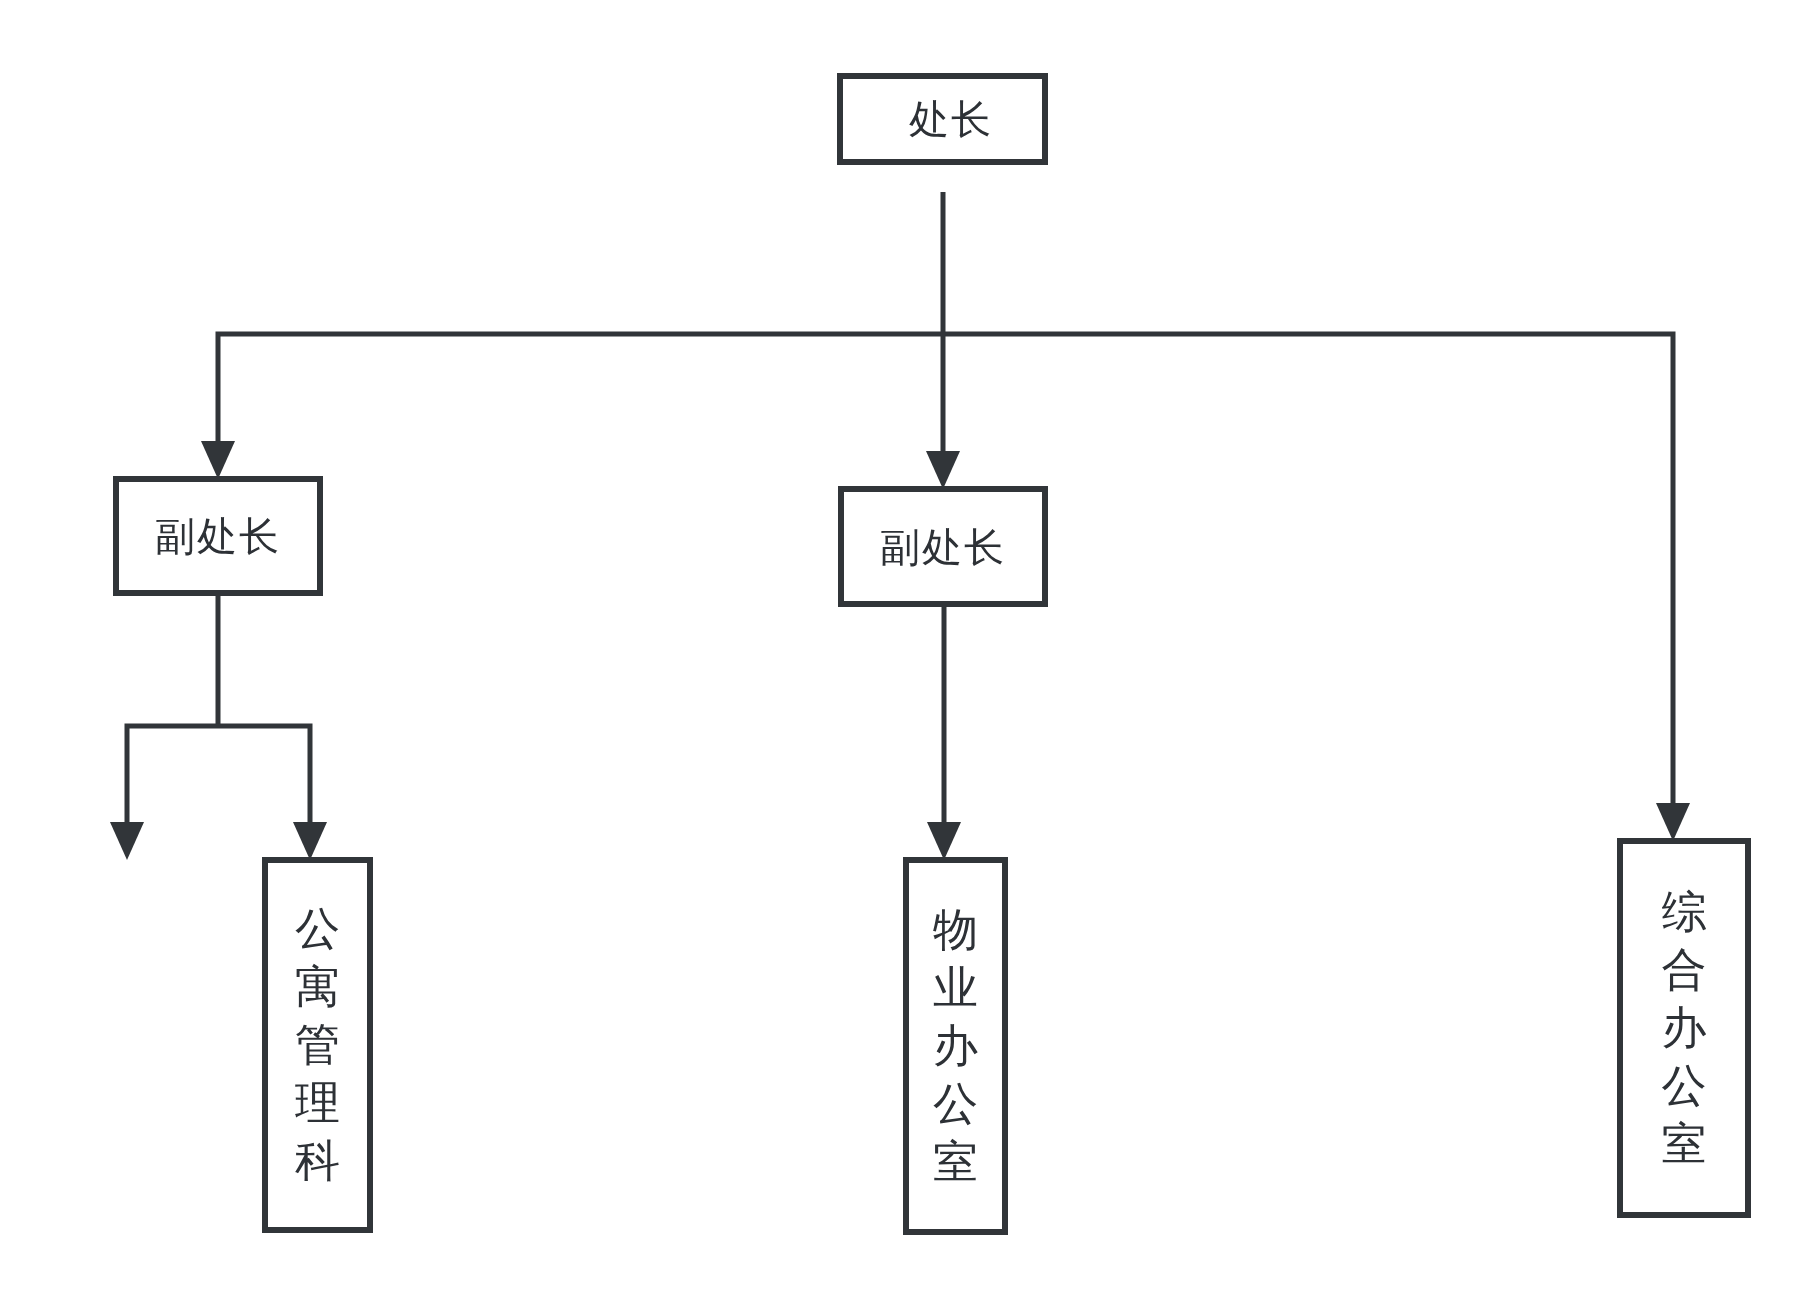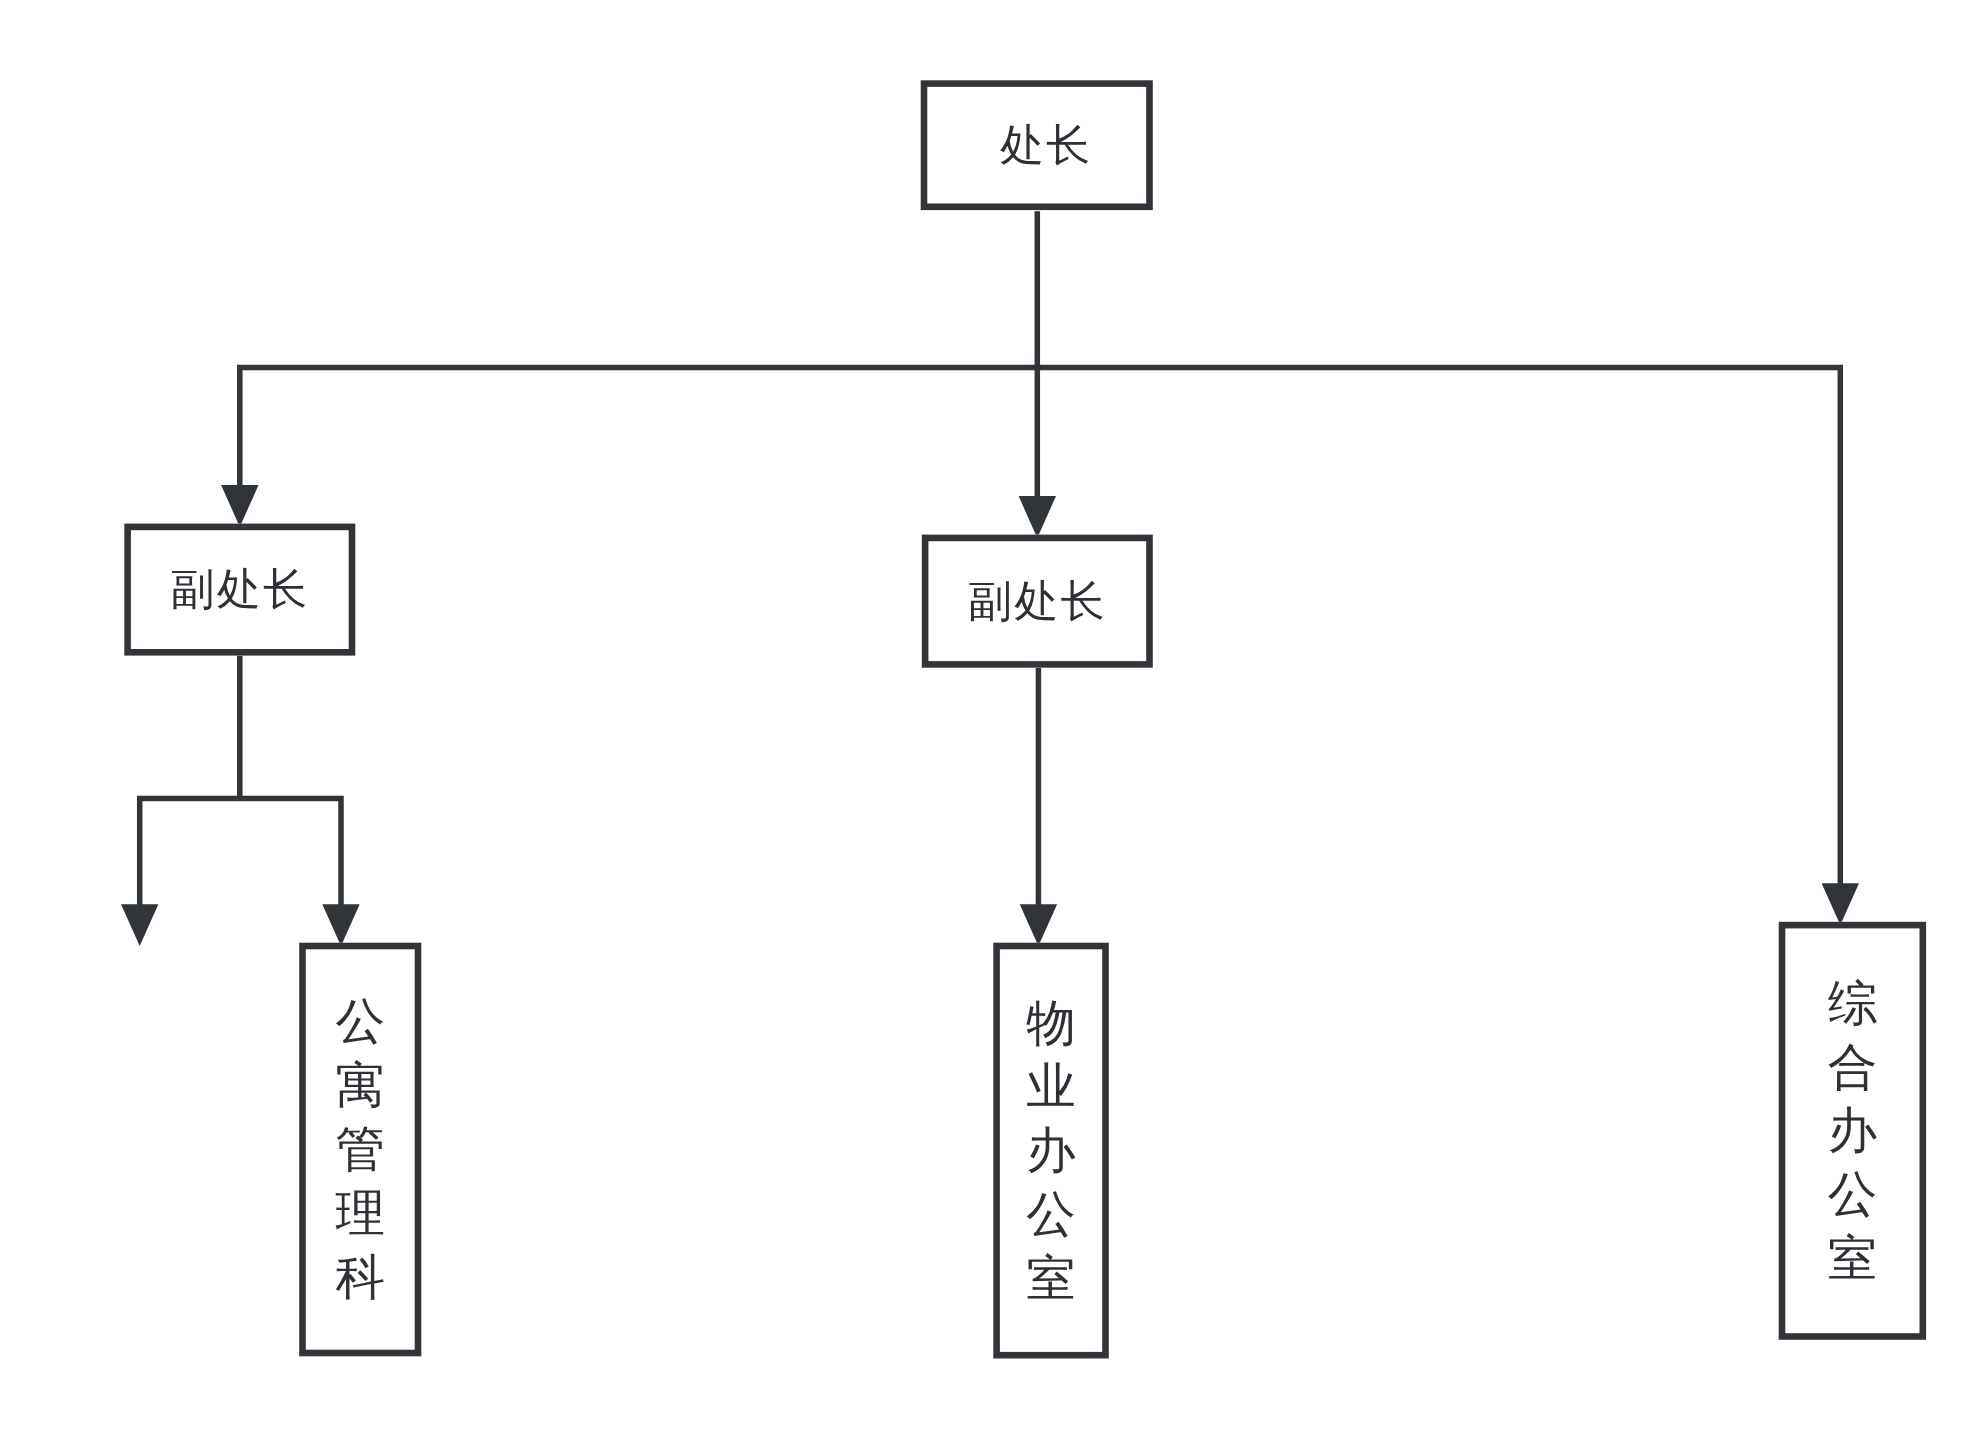--- a/index.html
+++ b/index.html
@@ -67,34 +67,34 @@
     <g fill="#313539" stroke="none">
       <polygon points="201,441 235,441 218,479"></polygon>
       <polygon points="926,451 960,451 943,489"></polygon>
       <polygon points="1656,803 1690,803 1673,841"></polygon>
       <polygon points="110,822 144,822 127,860"></polygon>
       <polygon points="293,822 327,822 310,860"></polygon>
       <polygon points="927,822 961,822 944,860"></polygon>
     </g>
   </svg>
 
-  <div class="node" style="left:837px; top:73px; width:211px; height:118px;padding-left:17px;">
+  <div class="node" style="left:837px; top:73px; width:211px; height:92px;padding-left:17px;">
     <span class="hlabel">处长</span>
   </div>
 
   <div class="node" style="left:113px; top:476px; width:210px; height:120px;">
     <span class="hlabel">副处长</span>
   </div>
 
   <div class="node" style="left:838px; top:486px; width:210px; height:121px;">
     <span class="hlabel">副处长</span>
   </div>
 
 
-  <div class="node" style="left:272px; top:857px; width:111px; height:376px;">
+  <div class="node" style="left:262px; top:857px; width:111px; height:376px;">
     <span class="vlabel">公寓管理科</span>
   </div>
 
   <div class="node" style="left:903px; top:857px; width:105px; height:378px;">
     <span class="vlabel">物业办公室</span>
   </div>
 
   <div class="node" style="left:1617px; top:838px; width:134px; height:380px;">
     <span class="vlabel">综合办公室</span>
   </div>

